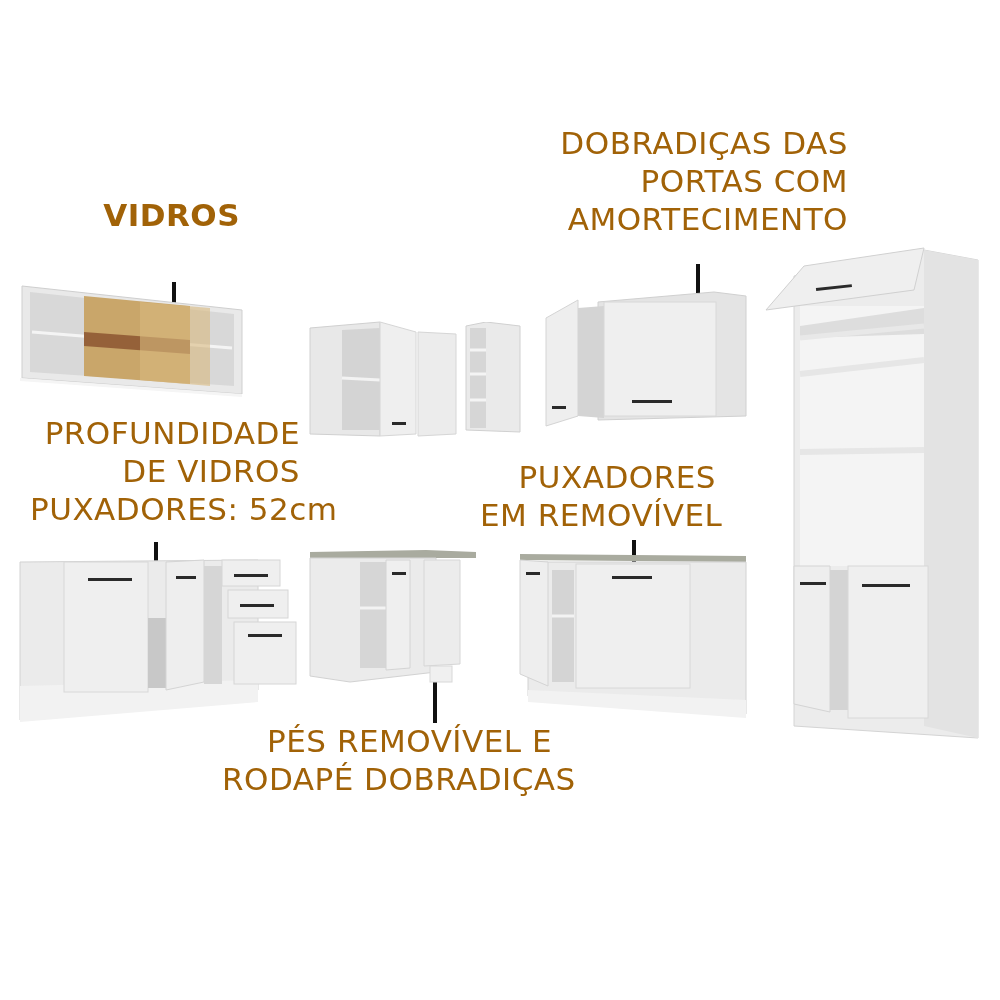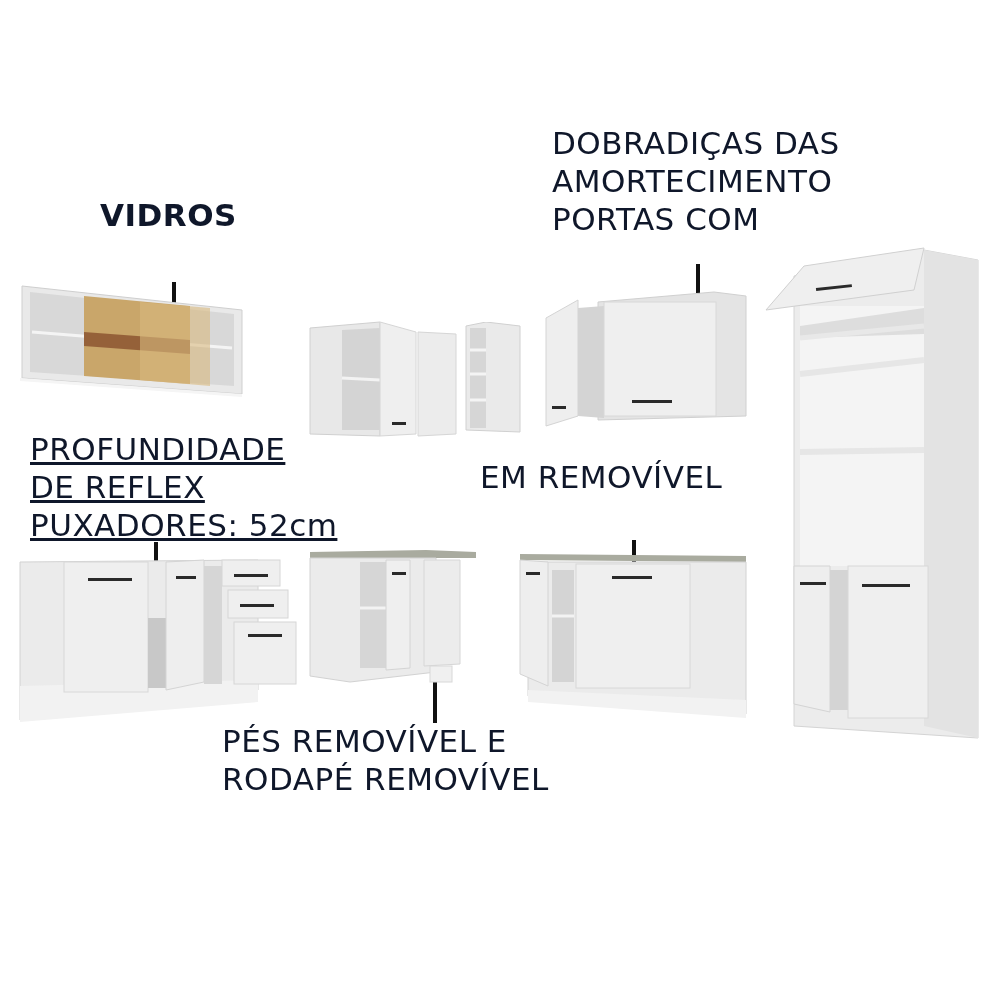--- a/index.html
+++ b/index.html
@@ -1,52 +1,53 @@
 <!DOCTYPE html>
 <html><head>
 <meta charset="utf-8">
 <style>
   html, body { margin: 0; padding: 0; background: #ffffff; }
   body { width: 1000px; height: 1000px; position: relative; overflow: hidden; font-family: "DejaVu Sans", "Liberation Sans", sans-serif; }
-  .label { position: absolute; color: #0f172a; font-size: 31px; line-height: 38px; text-align: left; white-space: nowrap; letter-spacing: 0.5px; }
+  .label { position: absolute; color: #a16207; font-size: 31px; line-height: 38px; text-align: right; white-space: nowrap; letter-spacing: 0.5px; }
   .label div { display: block; }
   .leader { position: absolute; background: #111; width: 4px; }
   .piece { position: absolute; }
   svg { display: block; }
 </style>
 </head>
 <body>
 
 <div class="label" style="left:100px; top:196px; width:140px;font-weight:bold;">
   <div>VIDROS</div>
 </div>
 <div class="leader" style="left:172px; top:282px; height:46px;"></div>
 
 <div class="label" style="left:552px; top:124px; width:296px;">
   <div>DOBRADIÇAS DAS</div>
+  <div>PORTAS COM</div>
   <div>AMORTECIMENTO</div>
-  <div>PORTAS COM</div>
 </div>
 <div class="leader" style="left:696px; top:264px; height:40px;"></div>
 
-<div class="label" style="left:30px; top:430px; width:270px;text-decoration:underline;">
+<div class="label" style="left:30px; top:414px; width:270px;">
   <div>PROFUNDIDADE</div>
-  <div>DE REFLEX</div>
+  <div>DE VIDROS</div>
   <div>PUXADORES: 52cm</div>
 </div>
 <div class="leader" style="left:154px; top:542px; height:40px;"></div>
 
 <div class="label" style="left:480px; top:458px; width:236px;">
+  <div>PUXADORES</div>
   <div>EM REMOVÍVEL</div>
 </div>
 <div class="leader" style="left:632px; top:540px; height:38px;"></div>
 
 <div class="label" style="left:222px; top:722px; width:330px;">
   <div>PÉS REMOVÍVEL E</div>
-  <div>RODAPÉ REMOVÍVEL</div>
+  <div>RODAPÉ DOBRADIÇAS</div>
 </div>
 <div class="leader" style="left:433px; top:675px; height:48px;"></div>
 
 <div class="piece" style="left:20px; top:282px;">
   <svg width="225" height="115" viewBox="0 0 225 115">
     <polygon points="2,4 222,28 222,112 2,96" fill="#e9e9e9" stroke="#cfcfcf"></polygon>
     <polygon points="10,10 214,32 214,104 10,90" fill="#d8d8d8"></polygon>
     <line x1="12" y1="50" x2="212" y2="66" stroke="#f4f4f4" stroke-width="3"></line>
     <polygon points="64,14 170,24 170,102 64,94" fill="#c9a66a"></polygon>
     <polygon points="64,50 170,58 170,72 64,64" fill="#8f5a34" opacity="0.9"></polygon>

